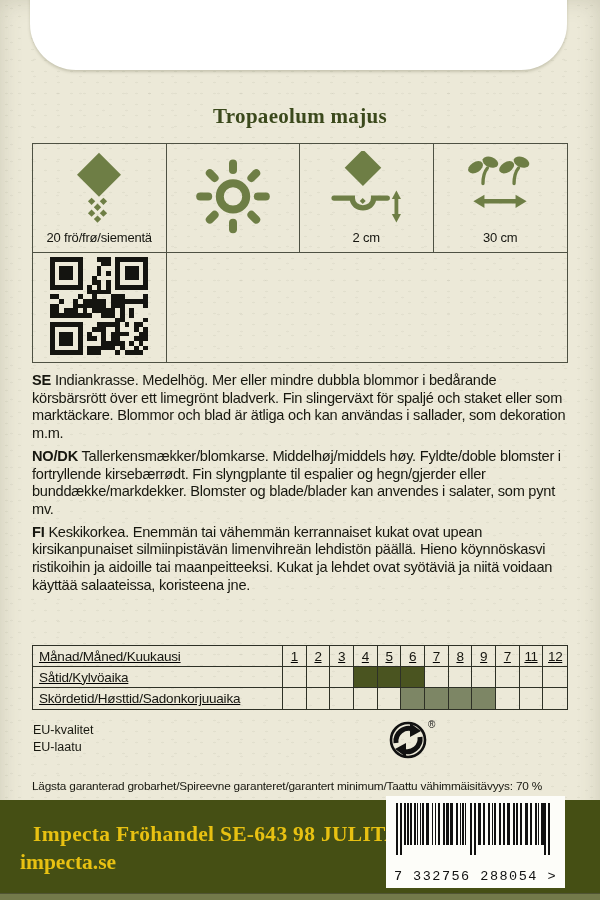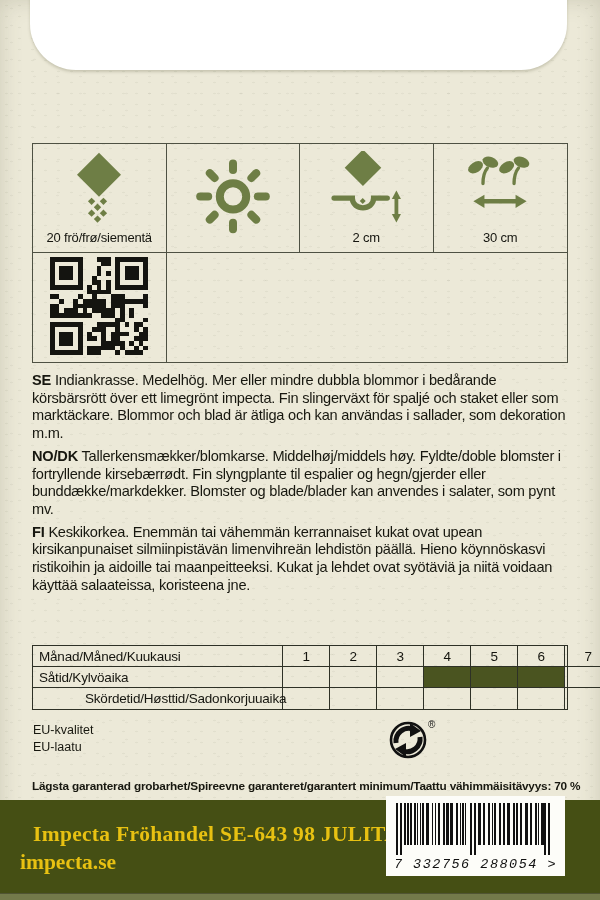--- a/index.html
+++ b/index.html
@@ -24,52 +24,53 @@
   .cell svg.spec{position:absolute;top:7px;left:50%;transform:translateX(-50%);}
   .cell.center svg.spec{top:50%;transform:translate(-50%,-52%);}
   .cell-label{position:absolute;bottom:7px;left:0;right:0;text-align:center;
     font-size:13px;line-height:14.5px;color:#15150f;letter-spacing:-0.2px;white-space:pre-line;}
   .descs{position:absolute;left:32px;top:372px;width:537px;font-size:14.6px;line-height:17.7px;
     color:#17170f;letter-spacing:-0.25px;}
   .descs p{margin:0 0 5px 0;}
   .descs b{letter-spacing:-0.2px;}
   .calendar{position:absolute;left:32px;top:645px;width:536px;display:grid;
     grid-template-columns:250px repeat(12,1fr);border:1.6px solid #2e3126;box-sizing:border-box;
-    background:transparent;}
+    background:transparent;text-decoration:underline;}
   .calendar>div{height:21px;border-right:1px solid #2e3126;border-bottom:1px solid #2e3126;
     box-sizing:border-box;}
   .calendar>div:nth-child(13n){border-right:none;}
-  .calendar>div:nth-child(n+27){border-bottom:none;margin-left:46px;}
+  .calendar>div:nth-child(n+27){border-bottom:none;}
   .cal-label{display:flex;align-items:center;padding-left:6px;font-size:13.5px;letter-spacing:-0.2px;color:#15150f;}
   .cal-month{display:flex;align-items:center;justify-content:center;font-size:13.5px;color:#15150f;letter-spacing:-0.4px;}
   .sow{background:#4a5420;}
   .harvest{background:#7d8665;}
   .eu{position:absolute;left:33px;top:722px;font-size:12.5px;line-height:16.5px;color:#17170f;}
   .green-dot{position:absolute;left:388px;top:720px;width:56px;height:48px;}
   .green-dot .reg{position:absolute;left:40px;top:-1px;font-size:10px;color:#111;}
-  .germ{position:absolute;left:32px;top:779px;font-size:11.8px;color:#17170f;letter-spacing:-0.2px;font-weight:bold;}
+  .germ{position:absolute;left:32px;top:779px;font-size:11.8px;color:#17170f;letter-spacing:-0.2px;}
   .footer{position:absolute;left:0;top:800px;width:600px;height:100px;background:#454f14;}
   .addr{position:absolute;left:33px;top:22px;font-family:"Liberation Serif",serif;font-weight:bold;
     font-size:21.5px;color:#e8c112;letter-spacing:.3px;}
   .web{position:absolute;left:20px;top:50px;font-family:"Liberation Serif",serif;font-weight:bold;
     font-size:21.5px;color:#e8c112;}
-  .barcode-panel{position:absolute;left:386px;top:-4px;width:179px;height:80px;background:#fdfdf9;font-style:italic;}
+  .barcode-panel{position:absolute;left:386px;top:-4px;width:179px;height:92px;background:#fdfdf9;}
   .barcode-panel svg{position:absolute;left:4px;top:7px;}
   .barcode-digits{position:absolute;left:0;bottom:4px;width:100%;text-align:center;
     font-family:"Liberation Mono",monospace;font-size:13.5px;letter-spacing:1.5px;color:#111;}
   .fold{position:absolute;left:0;top:893px;width:600px;height:7px;
     background:rgba(236,233,216,0.28);border-top:1px solid rgba(0,0,0,0.3);}
 </style>
 </head>
 <body>
 
 <div class="stage">
   <div class="packet">
     <div class="top-cutout"></div>
 
+    <h1 class="title">Tropaeolum majus</h1>
 
     <div class="icon-grid">
 
       <div class="cell">
         <svg class="spec" width="74" height="74" viewBox="0 0 100 100" fill="#6e7e45">
           <rect x="29" y="11" width="42" height="42" transform="rotate(45 50 32)"></rect>
           <rect x="36.5" y="64.5" width="7" height="7" transform="rotate(45 40 68)"></rect>
           <rect x="52.5" y="64.5" width="7" height="7" transform="rotate(45 56 68)"></rect>
           <rect x="44.5" y="72.5" width="7" height="7" transform="rotate(45 48 76)"></rect>
           <rect x="36.5" y="80.5" width="7" height="7" transform="rotate(45 40 84)"></rect>
@@ -274,21 +275,21 @@
             <rect x="16" y="20" width="1" height="1" fill="#141410"></rect>
             <rect x="17" y="20" width="1" height="1" fill="#141410"></rect>
             <rect x="18" y="20" width="1" height="1" fill="#141410"></rect>
             <rect x="19" y="20" width="1" height="1" fill="#141410"></rect>
           </svg>
         <div class="cell-label"></div>
       </div>
     </div>
 
     <div class="descs">
-      <p><b>SE</b> <span>Indiankrasse. Medelhög. Mer eller mindre dubbla blommor i bedårande körsbärsrött över ett limegrönt impecta. Fin slingerväxt för spaljé och staket eller som marktäckare. Blommor och blad är ätliga och kan användas i sallader, som dekoration m.m.</span></p>
+      <p><b>SE</b> <span>Indiankrasse. Medelhög. Mer eller mindre dubbla blommor i bedårande körsbärsrött över ett limegrönt bladverk. Fin slingerväxt för spaljé och staket eller som marktäckare. Blommor och blad är ätliga och kan användas i sallader, som dekoration m.m.</span></p>
       <p><b>NO/DK</b> <span>Tallerkensmækker/blomkarse. Middelhøj/middels høy. Fyldte/doble blomster i fortryllende kirsebærrødt. Fin slyngplante til espalier og hegn/gjerder eller bunddække/markdekker. Blomster og blade/blader kan anvendes i salater, som pynt mv.</span></p>
       <p><b>FI</b> <span>Keskikorkea. Enemmän tai vähemmän kerrannaiset kukat ovat upean kirsikanpunaiset silmiinpistävän limenvihreän lehdistön päällä. Hieno köynnöskasvi ristikoihin ja aidoille tai maanpeitteeksi. Kukat ja lehdet ovat syötäviä ja niitä voidaan käyttää salaateissa, koristeena jne.</span></p>
     </div>
 
     <div class="calendar" id="calendar">
         <div class="cal-label">Månad/Måned/Kuukausi</div>
         <div class="cal-month">1</div>
         <div class="cal-month">2</div>
         <div class="cal-month">3</div>
         <div class="cal-month">4</div>

